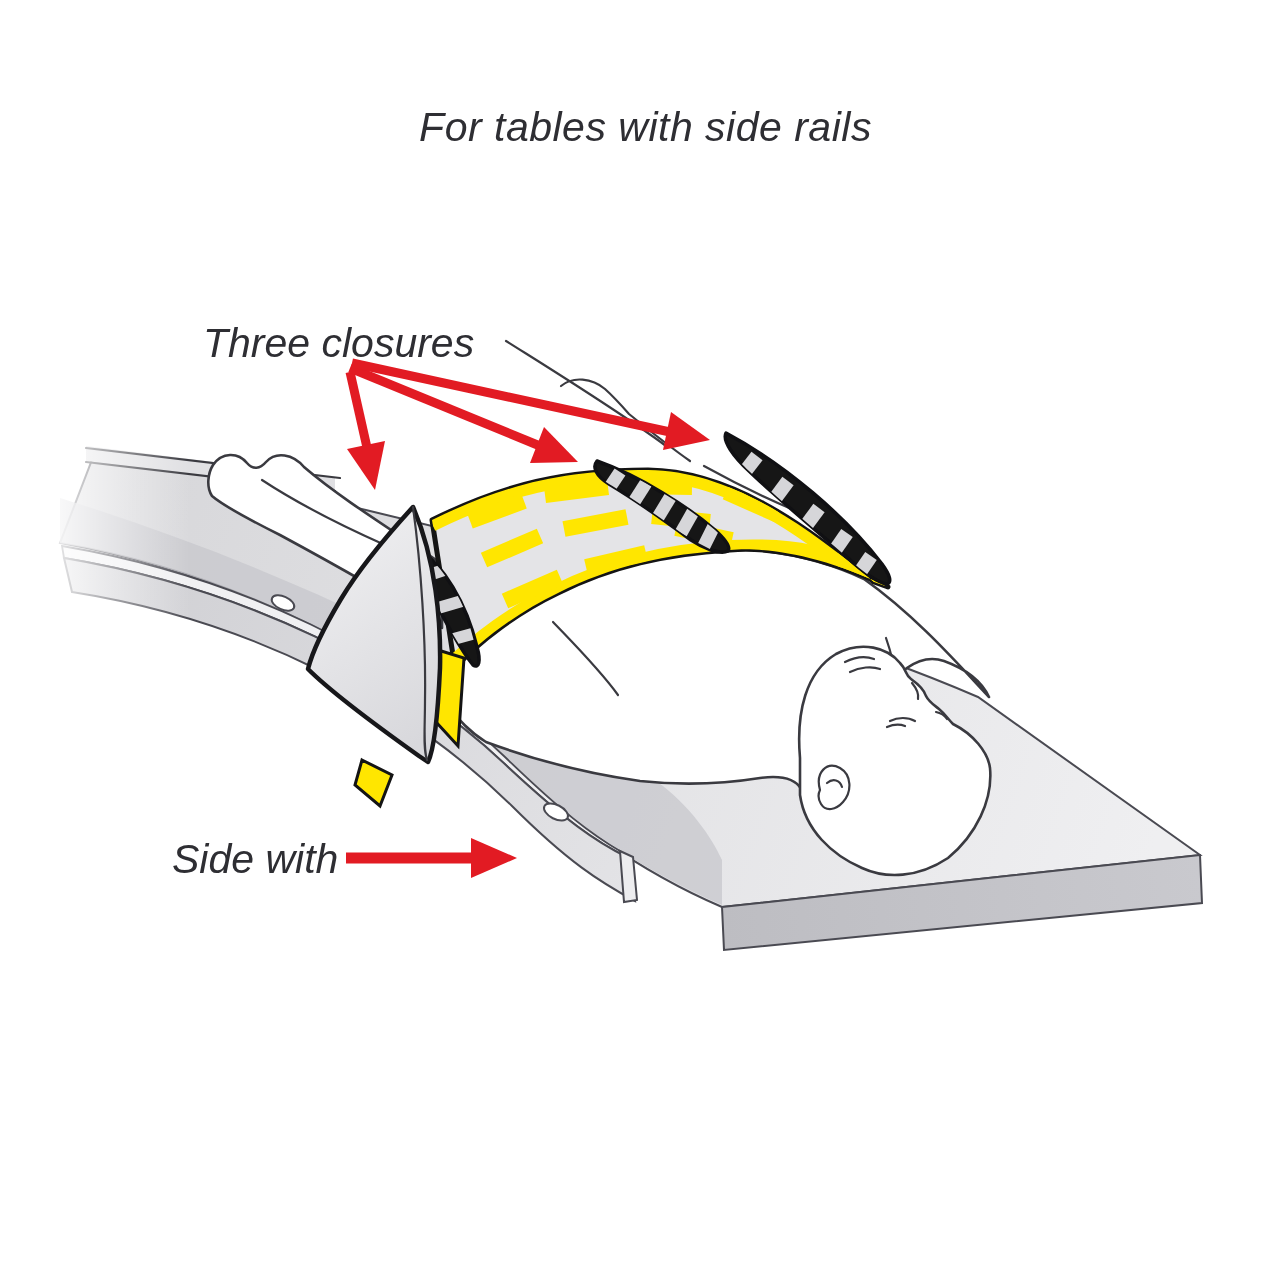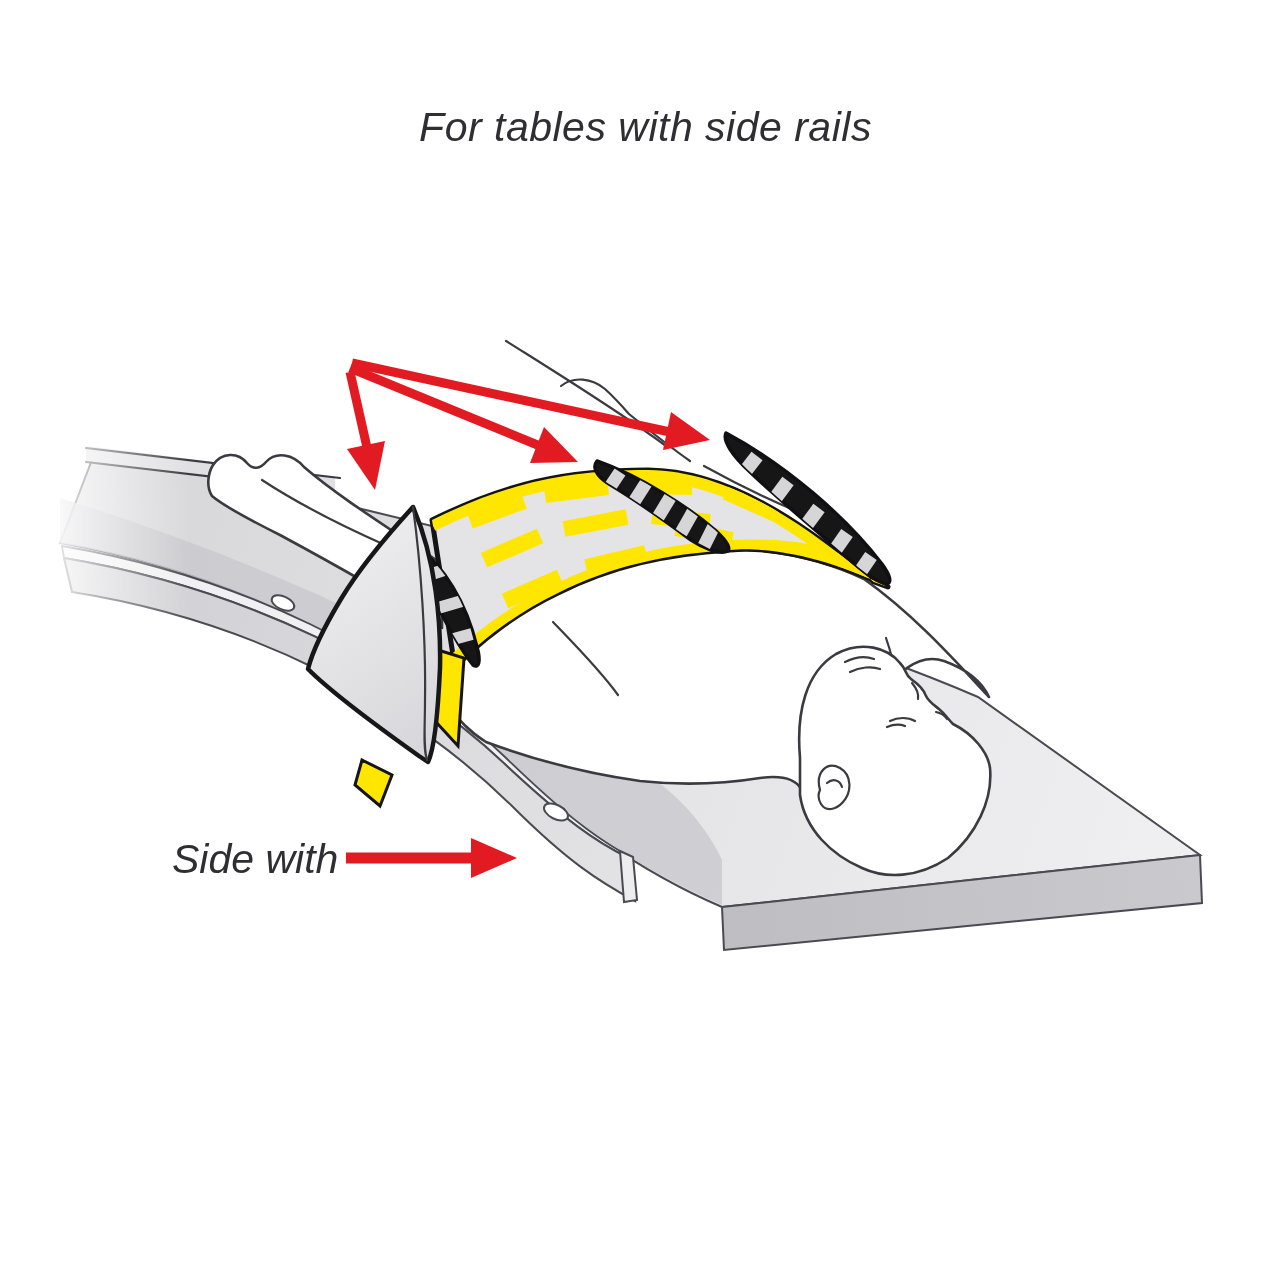--- a/index.html
+++ b/index.html
@@ -183,15 +183,16 @@
         <path class="red-head" d="M 710,440 L 663,450 L 671,412 Z"></path>
       </g>
       <g>
         <path class="red-shaft" stroke-width="11" d="M 346,858 L 474,858"></path>
         <path class="red-head" d="M 517,858 L 471,838 L 471,878 Z"></path>
       </g>
     </g>
   </svg>
 
   <div class="lbl title">For tables with side rails</div>
+  <div class="lbl closures">Three closures</div>
   <div class="lbl siderails">Side with</div>
 
 </div>
 
 </body></html>

